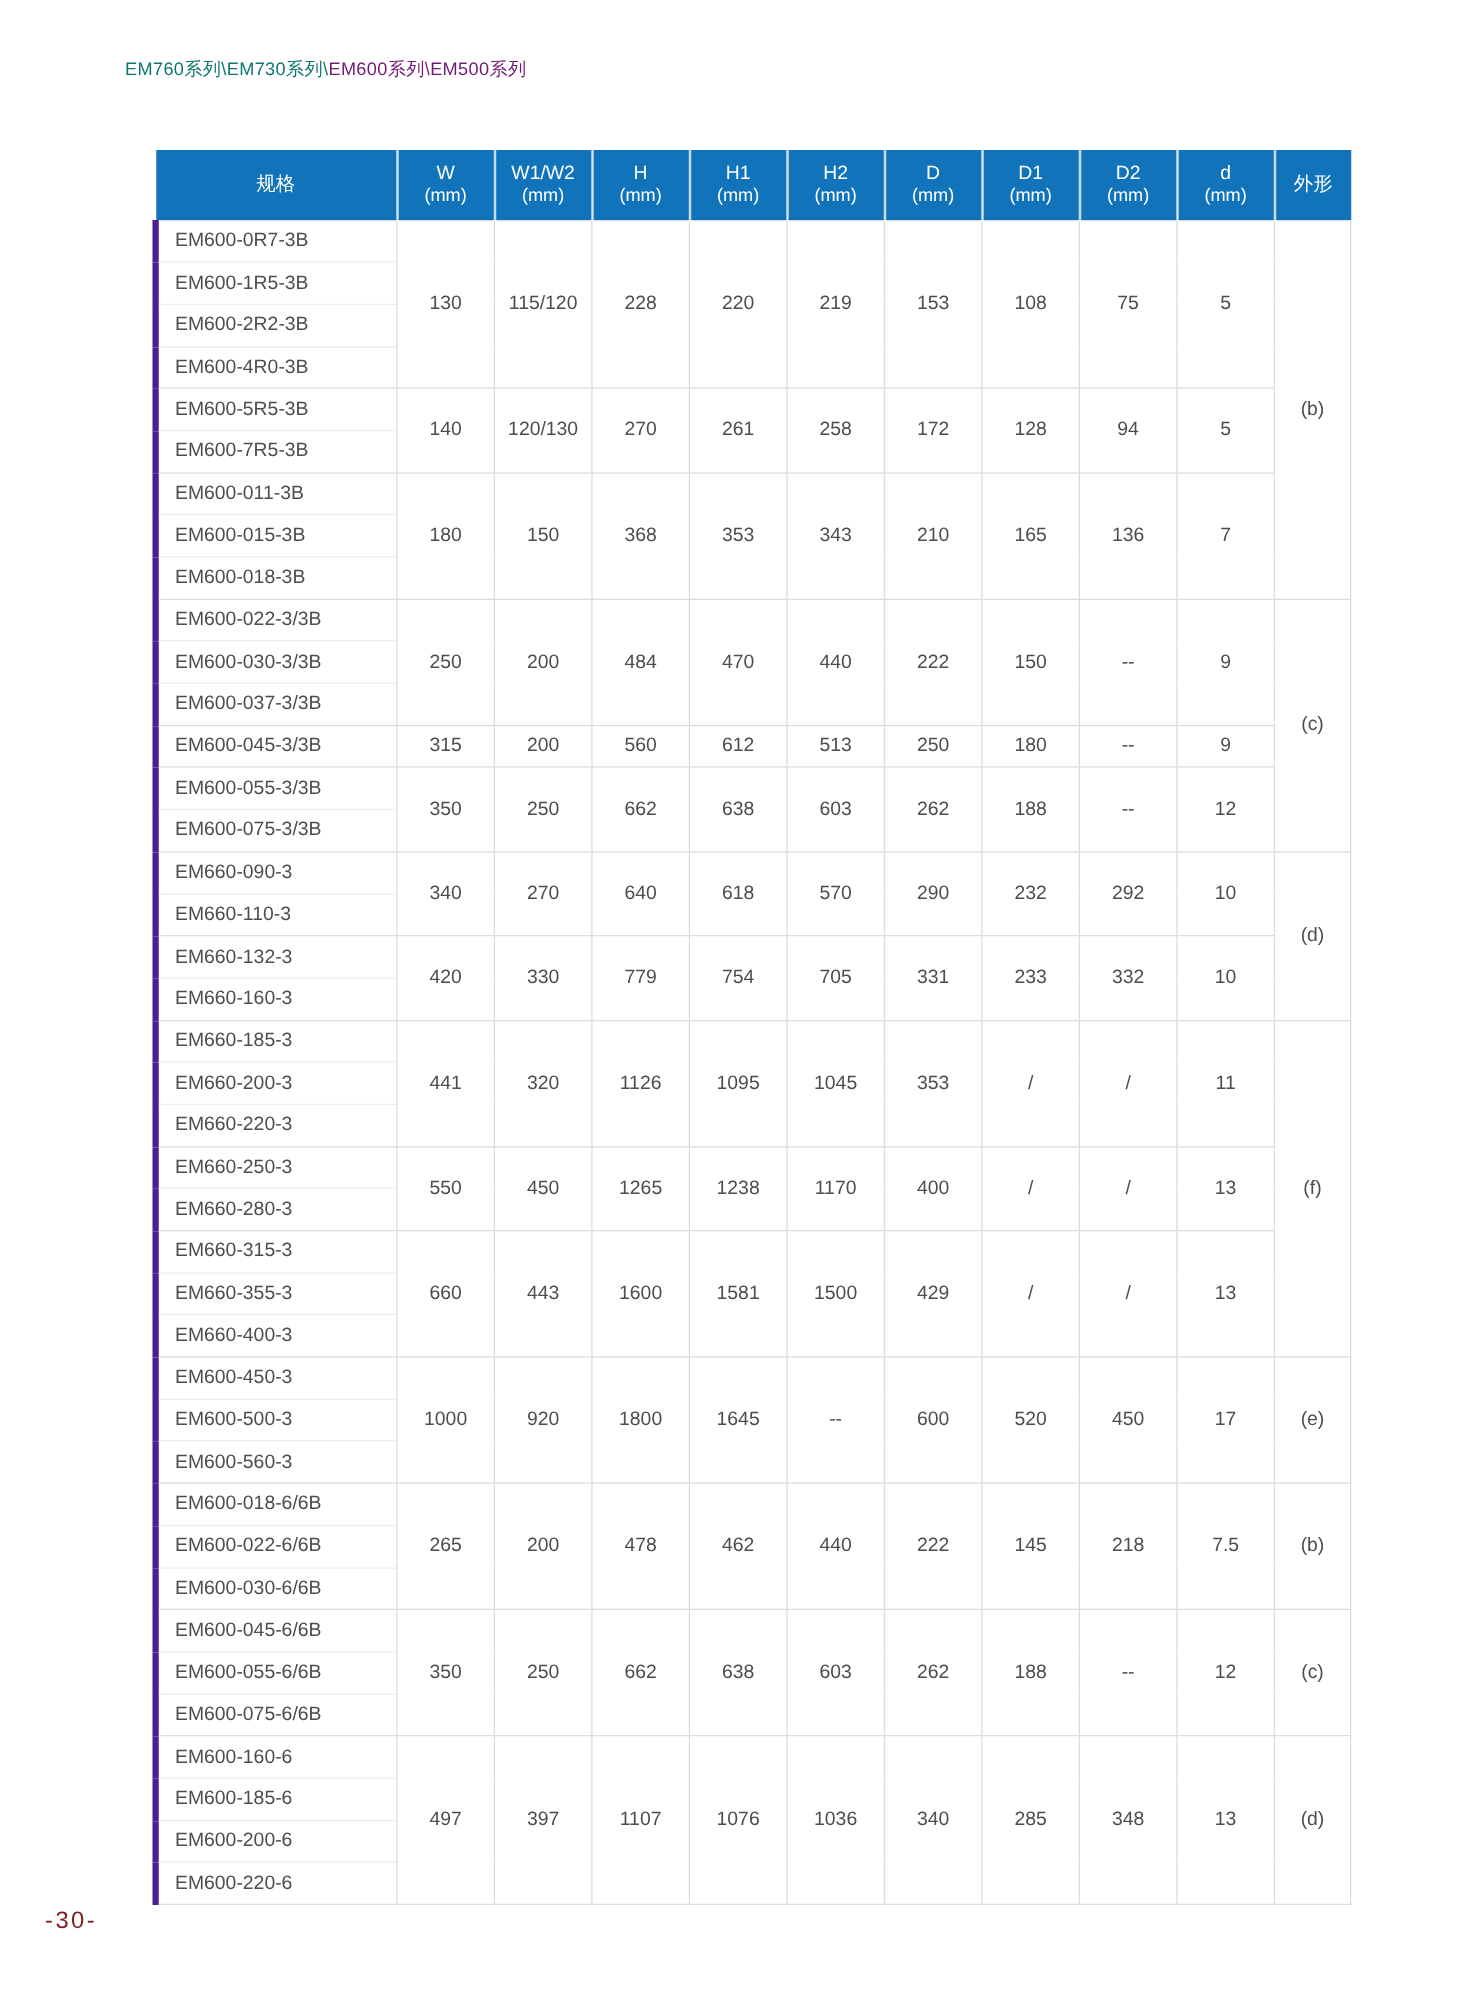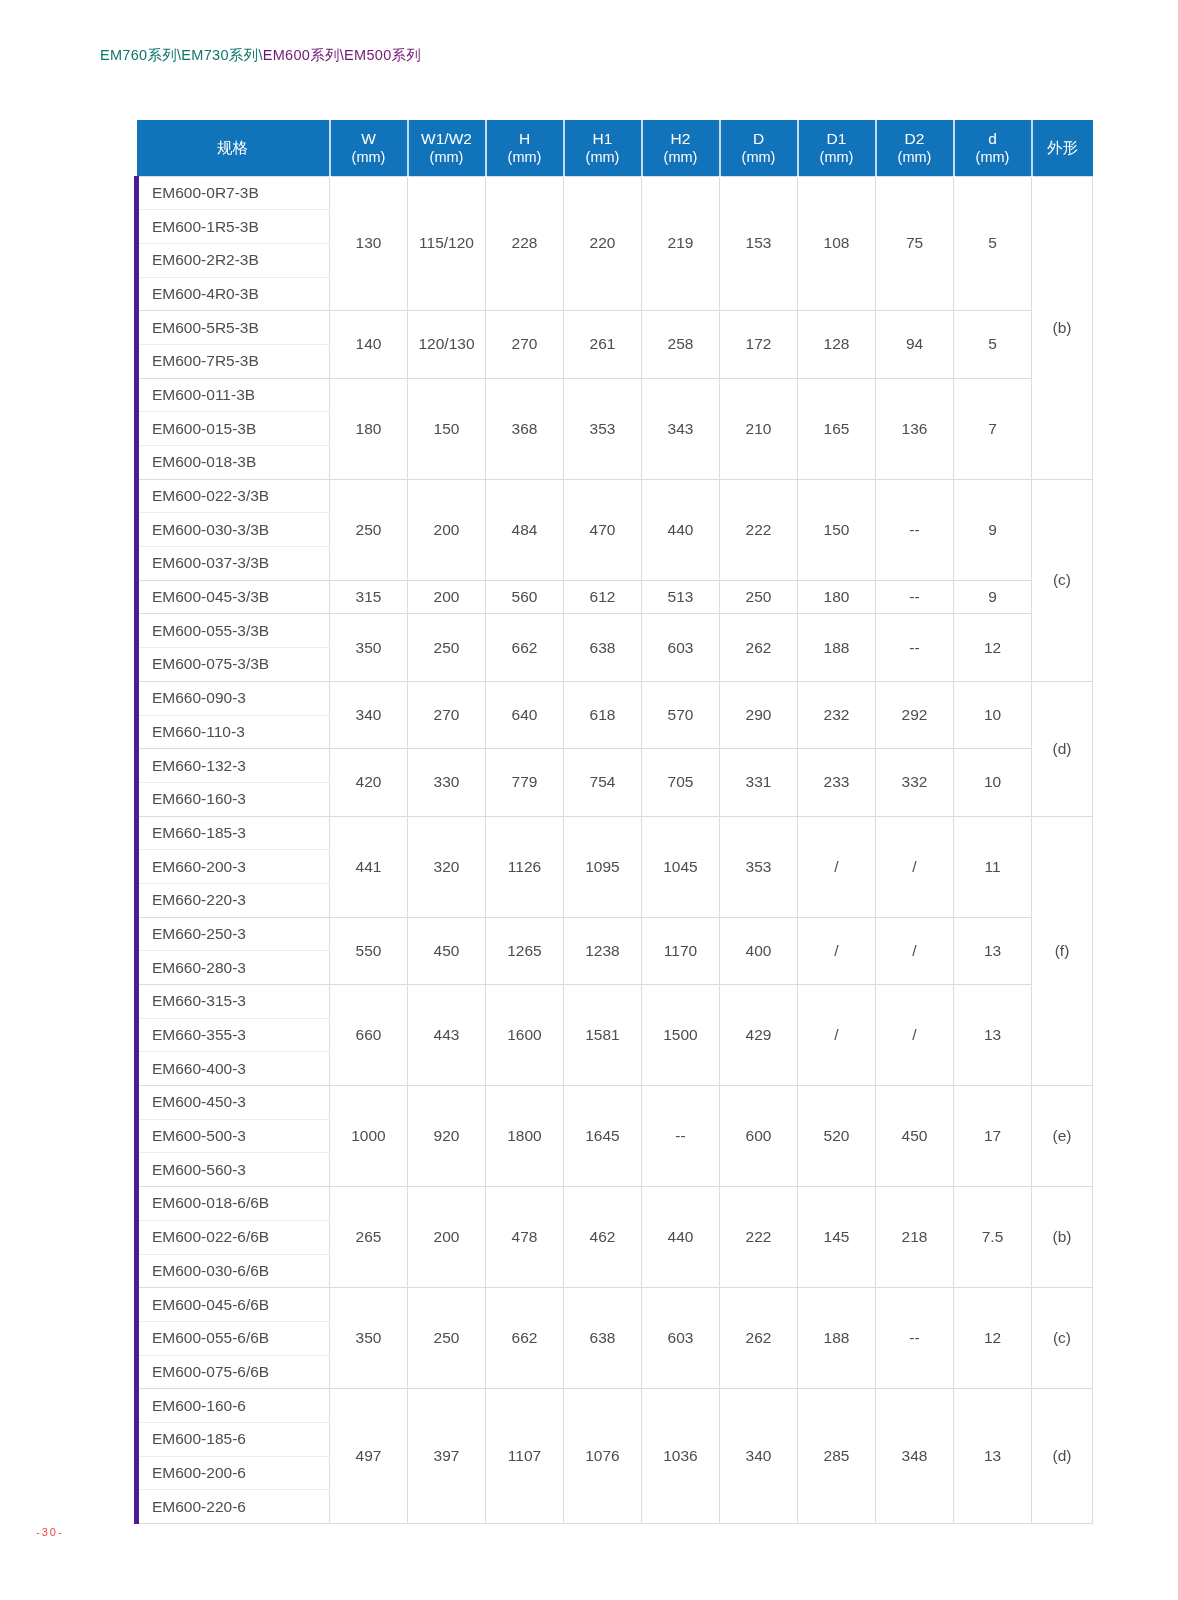--- a/index.html
+++ b/index.html
@@ -16,21 +16,21 @@
   .breadcrumb {
     position: absolute; left: 100px; top: 46px;
     font-size: 14.5px; letter-spacing: 0.3px;
     white-space: pre;
   }
   .crumb-muted { color: #0f766e; }
   .crumb-active { color: #701a75; }
 
   
   table.spec {
-    position: absolute; left: 134px; top: 120px;
+    position: absolute; left: 122px; top: 120px;
     width: 958px;
     border-collapse: collapse;
     table-layout: fixed;
   }
   thead th {
     background: #1173b9;
     color: #ffffff;
     font-weight: normal;
     height: 56px;
     font-size: 15.5px;
@@ -57,21 +57,21 @@
     text-align: left;
     padding-left: 13px;
     border-left: 5px solid #4c1d95;
   }
   
   tbody td.model.soft { border-bottom-color: #ededed; }
 
   
   .page-number {
     position: absolute; left: 36px; top: 1526px;
-    color: #ef4444; font-size: 11px; letter-spacing: 2px;
+    color: #7f1d1d; font-size: 19px; letter-spacing: 2px;
   }
 </style>
 </head>
 <body>
 
 <div class="breadcrumb"><span class="crumb-muted">EM760系列\EM730系列\</span><span class="crumb-active">EM600系列\EM500系列</span></div>
 
 <table class="spec">
   <colgroup>
     <col style="width:193px">

